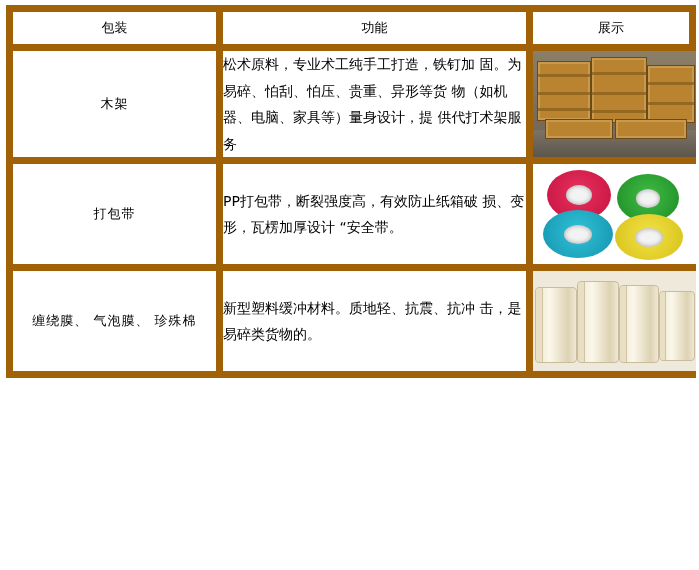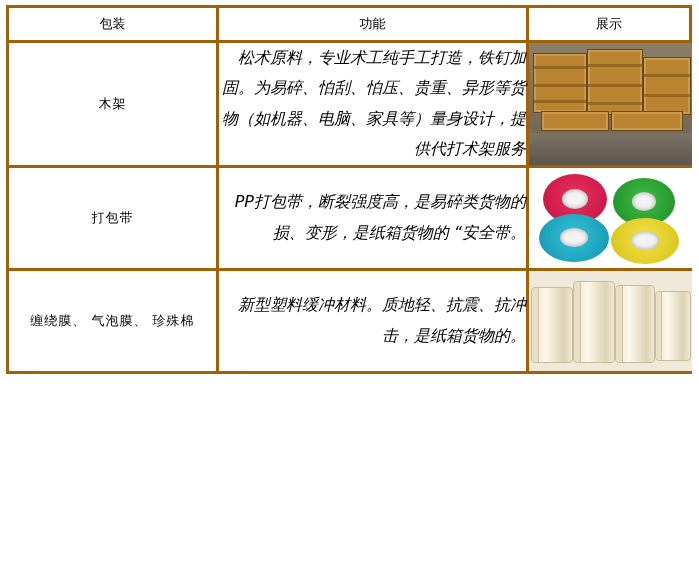--- a/index.html
+++ b/index.html
@@ -20,46 +20,45 @@
     position: relative;
   }
   table.pkg-table {
     border-collapse: collapse;
     table-layout: fixed;
     width: 685px;
     margin: 5px 0 0 6px;
     border: 1px solid #7a7a7a;
   }
   table.pkg-table td, table.pkg-table th {
-    border: 3px solid #a16207;
+    border: 7px solid #a16207;
     vertical-align: middle;
     padding: 0;
   }
   col.c-name { width: 210px; }
   col.c-func { width: 310px; }
   col.c-demo { width: 163px; }
 
   thead th {
     height: 32px;
     font-size: 13px;
     font-weight: normal;
     text-align: center;
     color: #000;
   }
   td.name-cell {
     text-align: center;
     font-size: 13px;
     letter-spacing: 1px;
   }
   td.func-cell {
-    font-size: 16px;
+    font-size: 14px;
     line-height: 1.9;
     padding: 6px 10px 6px 12px;
-    text-align: right;
-    font-style: italic;
+    text-align: left;
   }
   td.demo-cell {
     padding: 0;
     text-align: center;
     vertical-align: middle;
     height: 100px;
   }
   .demo-wrap {
     width: 163px;
     height: 100%;
@@ -195,21 +194,21 @@
               <div class="crate" style="left:82px;top:68px;width:70px;height:18px;"></div>
             </div>
           </div>
         </td>
       </tr>
 
 
 
       <tr>
         <td class="name-cell">打包带</td>
-        <td class="func-cell">PP打包带，断裂强度高，是易碎类货物的 损、变形，是纸箱货物的 “安全带。</td>
+        <td class="func-cell">PP打包带，断裂强度高，有效防止纸箱破 损、变形，瓦楞加厚设计 “安全带。</td>
         <td class="demo-cell">
           <div class="demo-wrap">
             <div class="demo-img img-straps">
               <div class="roll" style="left:14px;top:6px;width:64px;height:50px;background:radial-gradient(circle at 50% 45%,#e8315f,#c4123f);">
                 <div class="hole"></div>
               </div>
               <div class="roll" style="left:84px;top:10px;width:62px;height:48px;background:radial-gradient(circle at 50% 45%,#3fbb43,#1d8c26);">
                 <div class="hole"></div>
               </div>
               <div class="roll" style="left:10px;top:46px;width:70px;height:48px;background:radial-gradient(circle at 50% 45%,#2fc2d8,#1593ad);">
@@ -218,21 +217,21 @@
               <div class="roll" style="left:82px;top:50px;width:68px;height:46px;background:radial-gradient(circle at 50% 45%,#f2e246,#d6c017);">
                 <div class="hole"></div>
               </div>
             </div>
           </div>
         </td>
       </tr>
 
       <tr>
         <td class="name-cell">缠绕膜、 气泡膜、 珍殊棉</td>
-        <td class="func-cell">新型塑料缓冲材料。质地轻、抗震、抗冲 击，是纸箱货物的。</td>
+        <td class="func-cell">新型塑料缓冲材料。质地轻、抗震、抗冲 击，是易碎类货物的。</td>
         <td class="demo-cell">
           <div class="demo-wrap">
             <div class="demo-img img-film">
               <div class="tube" style="left:2px;top:16px;width:40px;height:74px;">
                   <div class="cap"></div>
                 </div>
               <div class="tube" style="left:44px;top:10px;width:40px;height:80px;">
                   <div class="cap"></div>
                 </div>
               <div class="tube" style="left:86px;top:14px;width:38px;height:76px;">

